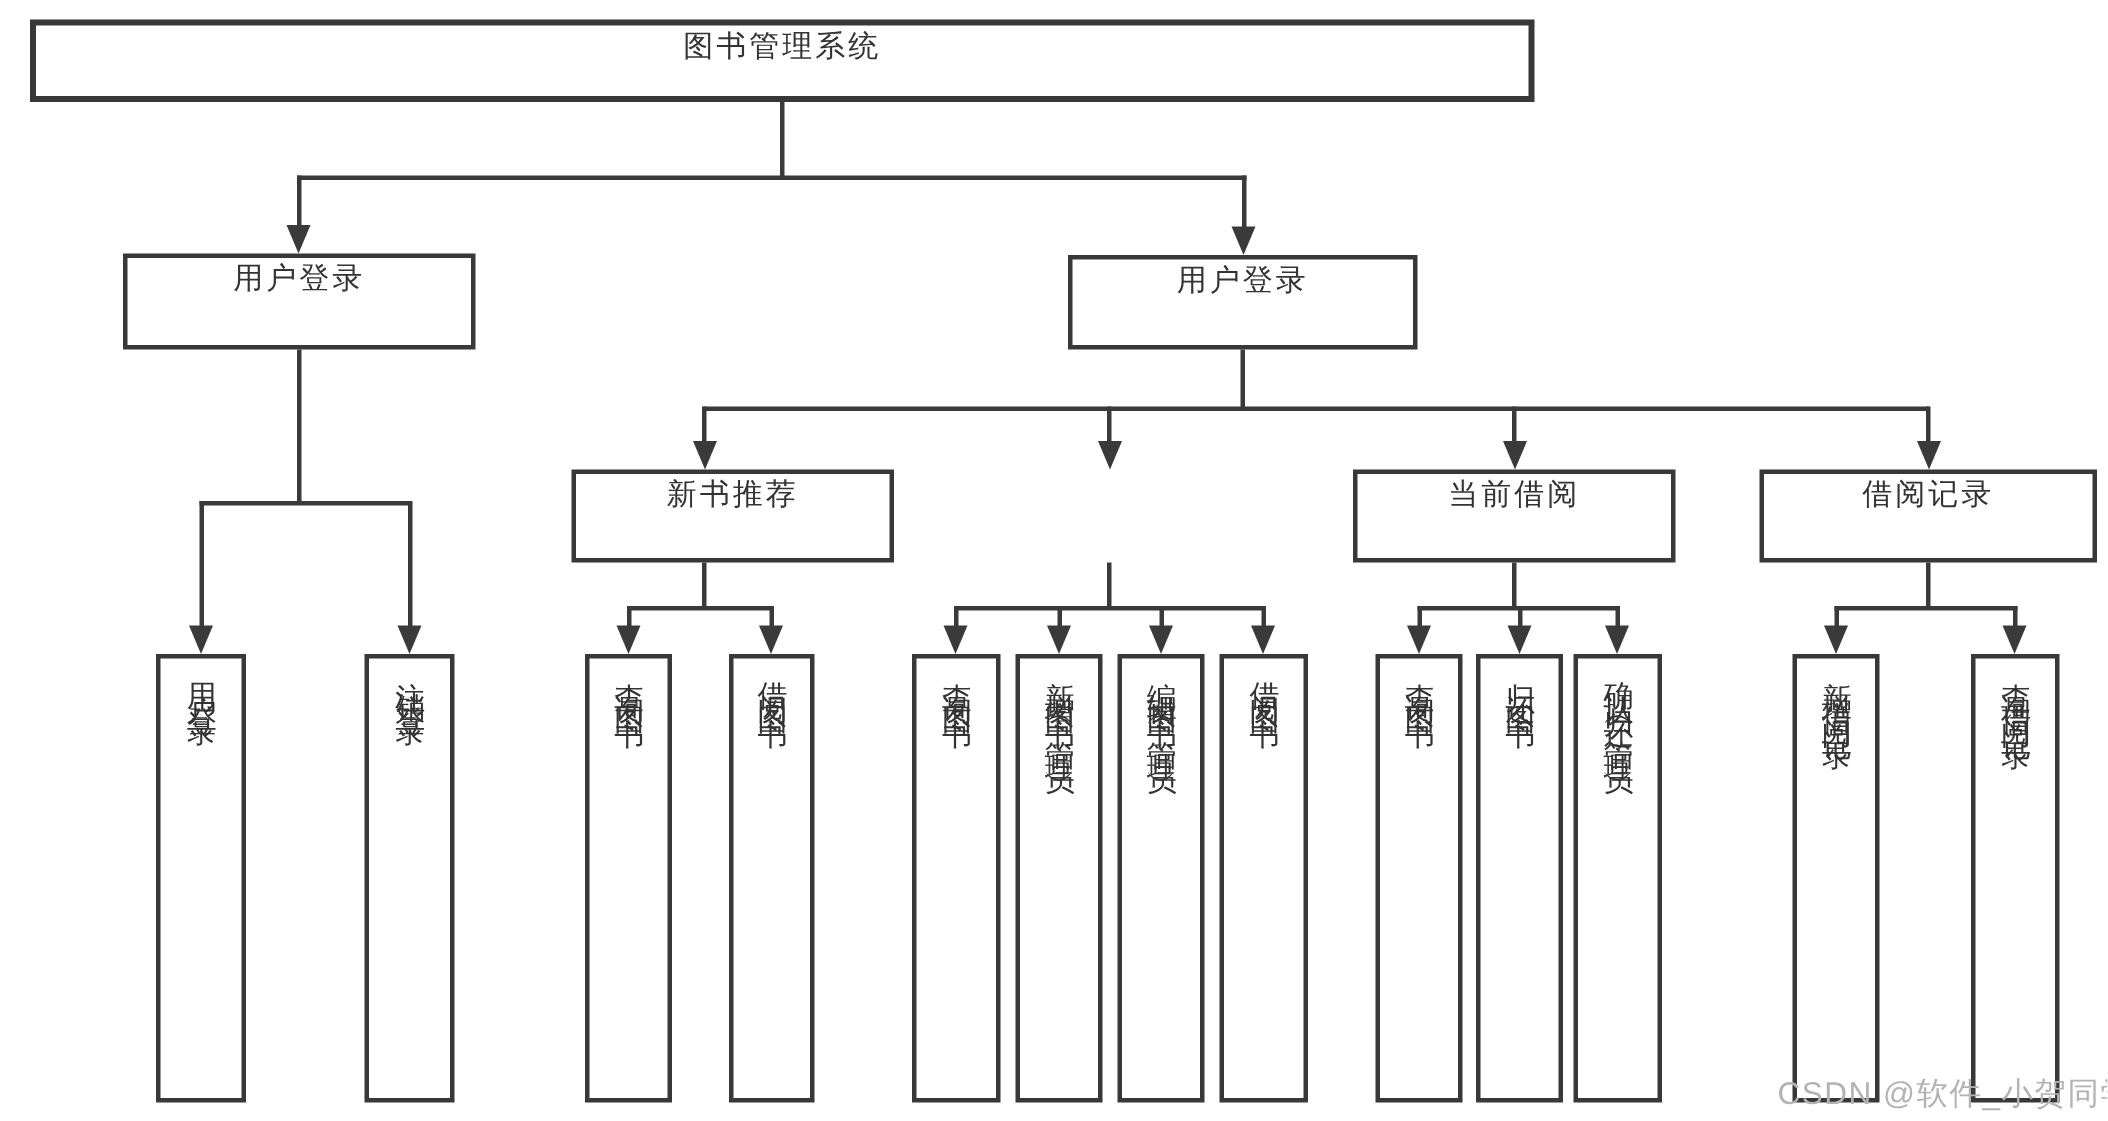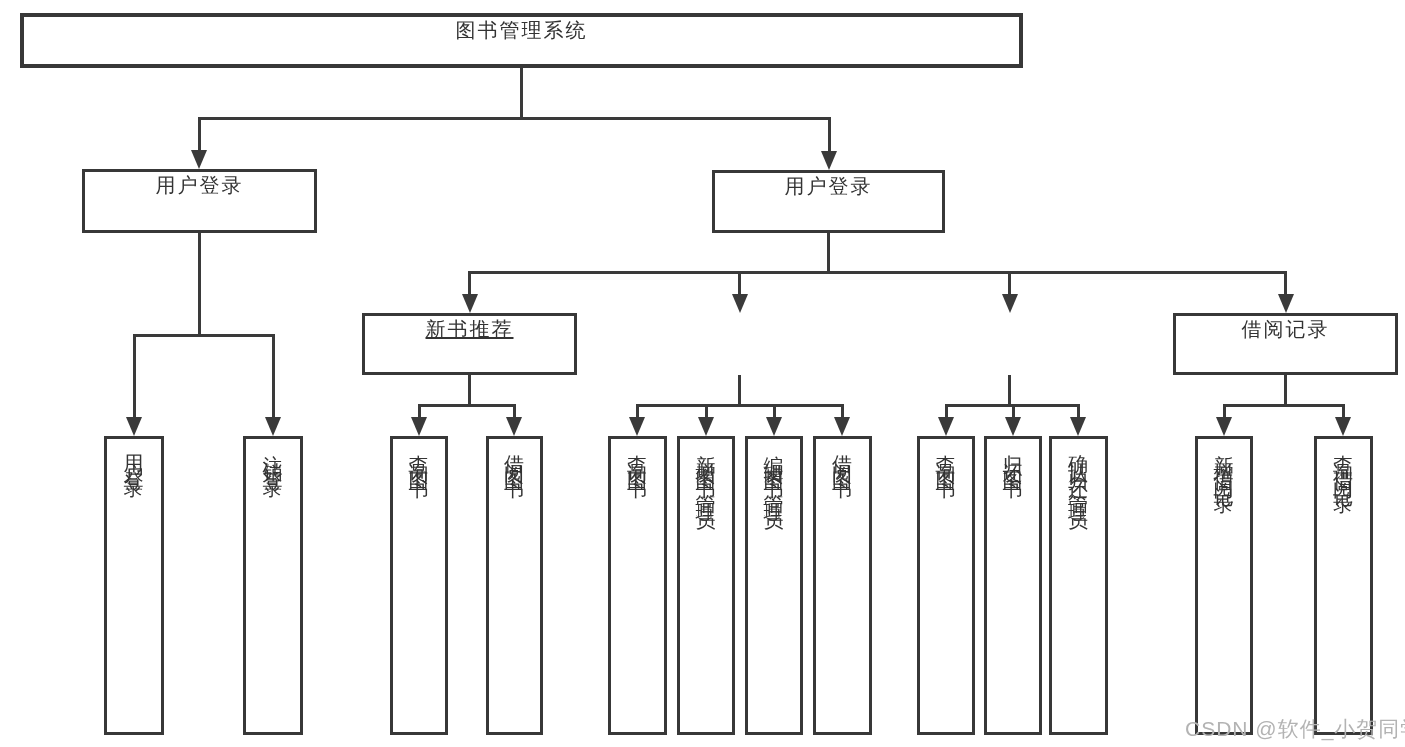--- a/index.html
+++ b/index.html
@@ -80,22 +80,25 @@
   <div class="hl" style="left:469px;top:271px;width:817px;"></div>
   <div class="vl" style="left:468px;top:271px;height:24px;"></div>
   <div class="arr" style="left:462px;top:294px;"></div>
   <div class="vl" style="left:738px;top:271px;height:24px;"></div>
   <div class="arr" style="left:732px;top:294px;"></div>
   <div class="vl" style="left:1008px;top:271px;height:24px;"></div>
   <div class="arr" style="left:1002px;top:294px;"></div>
   <div class="vl" style="left:1284px;top:271px;height:24px;"></div>
   <div class="arr" style="left:1278px;top:294px;"></div>
 
-  <div class="box hbox" style="left:362px;top:313px;width:215px;height:62px;text-decoration:underline;">
+  <div class="box hbox" style="left:381px;top:313px;width:215px;height:62px;">
     <span>新书推荐</span>
+  </div>
+  <div class="box hbox" style="left:902px;top:313px;width:215px;height:62px;">
+    <span>当前借阅</span>
   </div>
   <div class="box hbox" style="left:1173px;top:313px;width:225px;height:62px;">
     <span>借阅记录</span>
   </div>
 
   <div class="vl" style="left:468px;top:375px;height:31px;"></div>
   <div class="hl" style="left:418px;top:404px;width:98px;"></div>
   <div class="vl" style="left:418px;top:404px;height:14px;"></div>
   <div class="arr" style="left:411px;top:417px;"></div>
   <div class="vl" style="left:513px;top:404px;height:14px;"></div>

